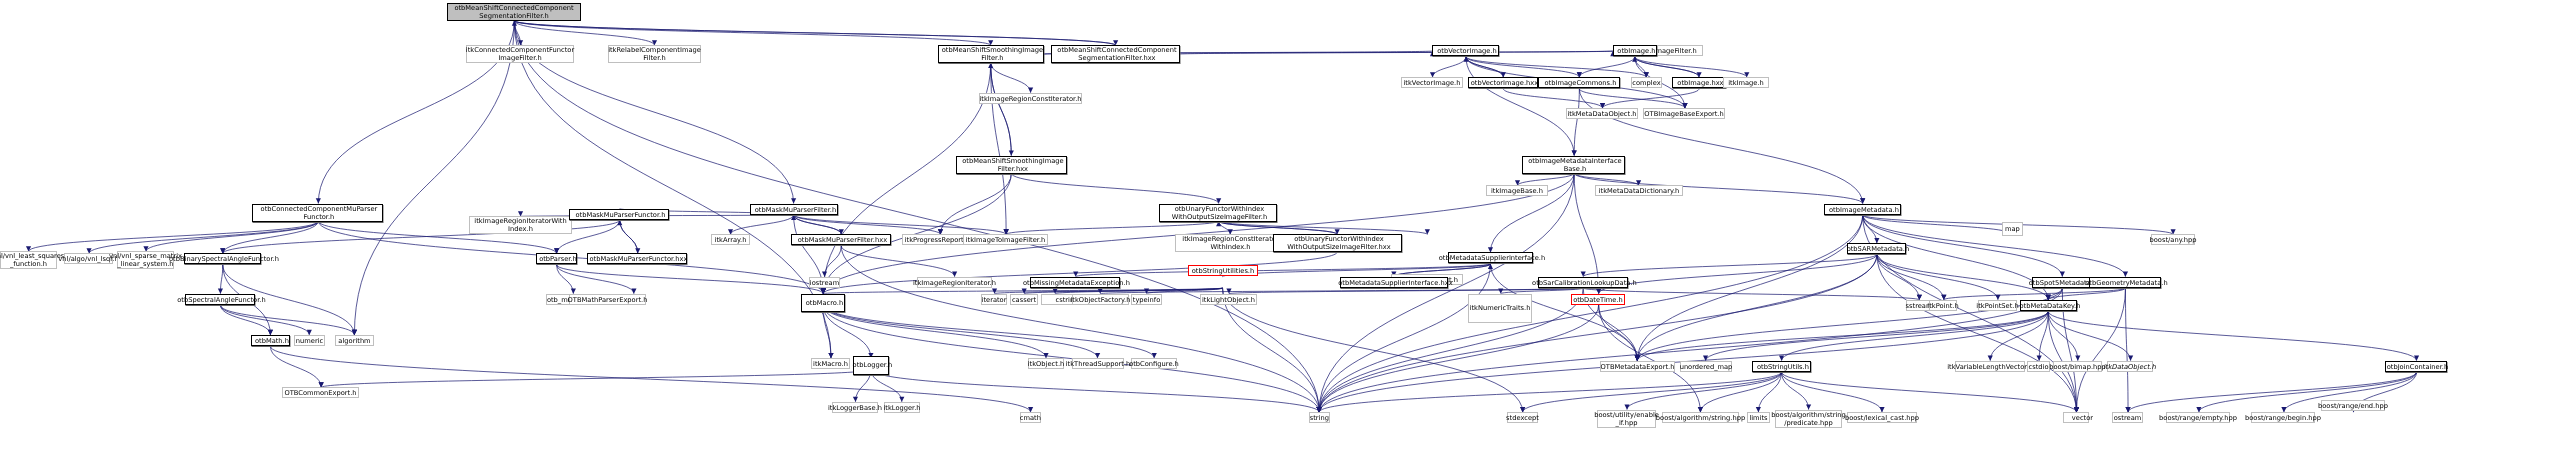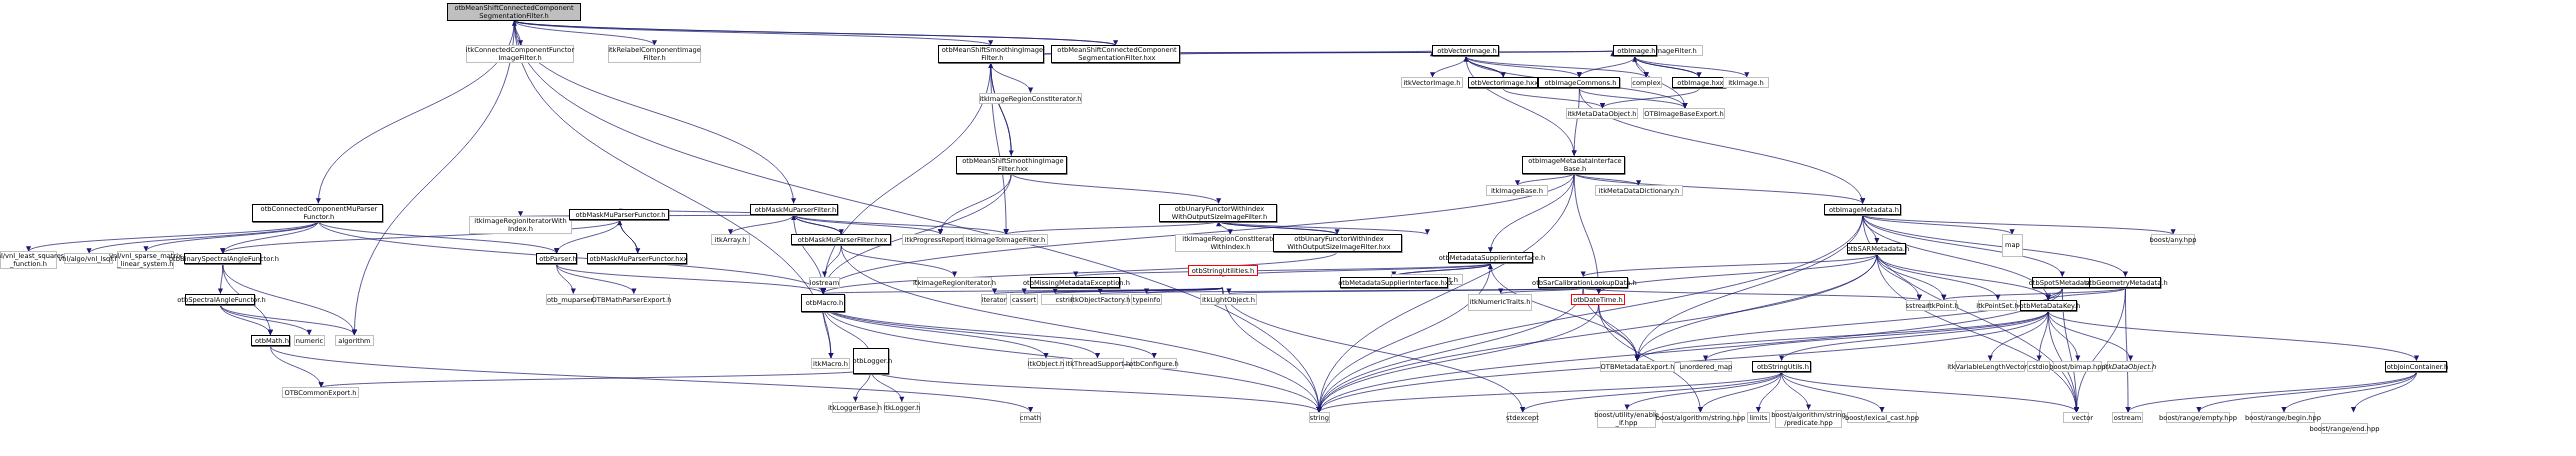--- a/index.html
+++ b/index.html
@@ -371,21 +371,21 @@
       <div class="node ext" style="left: 1723px; top: 77px; width: 46px; height: 11.3px;">itkImage.h</div>
       <div class="node ext" style="left: 1566px; top: 108px; width: 72px; height: 11.3px;">itkMetaDataObject.h</div>
       <div class="node ext" style="left: 1643px; top: 108px; width: 82px; height: 11.3px;">OTBImageBaseExport.h</div>
       <div class="node doc" style="left: 956px; top: 156px; width: 111px; height: 17.5px;">otbMeanShiftSmoothingImage
 Filter.hxx</div>
       <div class="node doc" style="left: 1522px; top: 156px; width: 103px; height: 17.5px;">otbImageMetadataInterface
 Base.h</div>
       <div class="node ext" style="left: 1486px; top: 185px; width: 62px; height: 11.3px;">itkImageBase.h</div>
       <div class="node ext" style="left: 1595px; top: 185px; width: 88px; height: 11.3px;">itkMetaDataDictionary.h</div>
       <div class="node doc" style="left: 1824px; top: 204px; width: 77px; height: 11.3px;">otbImageMetadata.h</div>
-      <div class="node ext" style="left: 2002px; top: 234px; width: 20.6px; height: 23px;">map</div>
+      <div class="node ext" style="left: 2002px; top: 222px; width: 20.6px; height: 14px;">map</div>
       <div class="node ext" style="left: 2151px; top: 234px; width: 44px; height: 11.3px;">boost/any.hpp</div>
       <div class="node doc" style="left: 252px; top: 204px; width: 131px; height: 17.5px;">otbConnectedComponentMuParser
 Functor.h</div>
       <div class="node doc" style="left: 750px; top: 204px; width: 88px; height: 11.3px;">otbMaskMuParserFilter.h</div>
       <div class="node doc" style="left: 1159px; top: 204px; width: 118px; height: 17.5px;">otbUnaryFunctorWithIndex
 WithOutputSizeImageFilter.h</div>
       <div class="node ext" style="left: 469px; top: 216px; width: 103px; height: 17.5px;">itkImageRegionIteratorWith
 Index.h</div>
       <div class="node doc" style="left: 569px; top: 209px; width: 100px; height: 11.3px;">otbMaskMuParserFunctor.h</div>
       <div class="node ext" style="left: 711px; top: 234px; width: 39px; height: 11.3px;">itkArray.h</div>
@@ -410,39 +410,39 @@
       <div class="node ext" style="left: 917px; top: 277px; width: 75px; height: 11.3px;">itkImageRegionIterator.h</div>
       <div class="node doc" style="left: 1030px; top: 277px; width: 90px; height: 11.3px;">otbMissingMetadataException.h</div>
       <div class="node red" style="left: 1188px; top: 265px; width: 70px; height: 11.3px;">otbStringUtilities.h</div>
       <div class="node doc" style="left: 1448px; top: 252px; width: 85px; height: 11.3px;">otbMetadataSupplierInterface.h</div>
       <div class="node doc" style="left: 1340px; top: 277px; width: 108px; height: 11.3px;">otbMetadataSupplierInterface.hxx</div>
       <div class="node doc" style="left: 1538px; top: 277px; width: 90px; height: 11.3px;">otbSarCalibrationLookupData.h</div>
       <div class="node doc" style="left: 2032px; top: 277px; width: 59px; height: 11.3px;">otbSpot5Metadata.h</div>
       <div class="node doc" style="left: 2089px; top: 277px; width: 72px; height: 11.3px;">otbGeometryMetadata.h</div>
       <div class="node doc" style="left: 185px; top: 294px; width: 70px; height: 11.3px;">otbSpectralAngleFunctor.h</div>
       <div class="node ext" style="left: 546px; top: 294px; width: 54px; height: 11.3px;">otb_muparser.h</div>
-      <div class="node ext" style="left: 593px; top: 294px; width: 77px; height: 11.3px;">OTBMathParserExport.h</div>
+      <div class="node ext" style="left: 569px; top: 294px; width: 77px; height: 11.3px;">OTBMathParserExport.h</div>
       <div class="node doc" style="left: 801px; top: 294px; width: 44px; height: 18px;">otbMacro.h</div>
       <div class="node ext" style="left: 981px; top: 294px; width: 26px; height: 11.3px;">iterator</div>
       <div class="node ext" style="left: 1010px; top: 294px; width: 28px; height: 11.3px;">cassert</div>
       <div class="node ext" style="left: 1041px; top: 294px; width: 52px; height: 11.3px;">cstring</div>
       <div class="node ext" style="left: 1072px; top: 294px; width: 57px; height: 11.3px;">itkObjectFactory.h</div>
       <div class="node ext" style="left: 1131px; top: 294px; width: 31px; height: 11.3px;">typeinfo</div>
       <div class="node ext" style="left: 1200px; top: 294px; width: 57px; height: 11.3px;">itkLightObject.h</div>
-      <div class="node ext" style="left: 1468px; top: 294px; width: 64px; height: 17px;">itkNumericTraits.h</div>
+      <div class="node ext" style="left: 1468px; top: 294px; width: 64px; height: 29px;">itkNumericTraits.h</div>
       <div class="node red" style="left: 1571px; top: 294px; width: 54px; height: 11.3px;">otbDateTime.h</div>
       <div class="node ext" style="left: 1906px; top: 300px; width: 26px; height: 11.3px;">sstream</div>
       <div class="node ext" style="left: 1929px; top: 300px; width: 28px; height: 11.3px;">itkPoint.h</div>
       <div class="node ext" style="left: 1978px; top: 300px; width: 39px; height: 11.3px; text-align: right;">itkPointSet.h</div>
       <div class="node doc" style="left: 2020px; top: 300px; width: 57px; height: 11.3px;">otbMetaDataKey.h</div>
       <div class="node doc" style="left: 251px; top: 335px; width: 39px; height: 11.3px;">otbMath.h</div>
       <div class="node ext" style="left: 294px; top: 335px; width: 31px; height: 11.3px;">numeric</div>
       <div class="node ext" style="left: 335px; top: 335px; width: 39px; height: 11.3px;">algorithm</div>
       <div class="node ext" style="left: 811px; top: 358px; width: 39px; height: 11.3px;">itkMacro.h</div>
-      <div class="node doc" style="left: 853px; top: 348px; width: 36px; height: 26px;">otbLogger.h</div>
+      <div class="node doc" style="left: 853px; top: 356px; width: 36px; height: 19px;">otbLogger.h</div>
       <div class="node ext" style="left: 1028px; top: 358px; width: 36px; height: 11.3px;">itkObject.h</div>
       <div class="node ext" style="left: 1072px; top: 358px; width: 52px; height: 11.3px;">itkThreadSupport.h</div>
       <div class="node ext" style="left: 1131px; top: 358px; width: 46px; height: 11.3px;">otbConfigure.h</div>
       <div class="node ext" style="left: 1600px; top: 361px; width: 75px; height: 11.3px;">OTBMetadataExport.h</div>
       <div class="node ext" style="left: 1680px; top: 361px; width: 52px; height: 11.3px;">unordered_map</div>
       <div class="node doc" style="left: 1752px; top: 361px; width: 59px; height: 11.3px;">otbStringUtils.h</div>
       <div class="node ext" style="left: 1955px; top: 361px; width: 70px; height: 11.3px;">itkVariableLengthVector.h</div>
       <div class="node ext" style="left: 2027px; top: 361px; width: 23px; height: 11.3px;">cstdio</div>
       <div class="node ext" style="left: 2053px; top: 361px; width: 49px; height: 11.3px;">boost/bimap.hpp</div>
       <div class="node ext" style="left: 2107px; top: 361px; width: 46px; height: 11.3px; font-style: italic;">itkDataObject.h</div>
@@ -457,16 +457,16 @@
 _if.hpp</div>
       <div class="node ext" style="left: 1662px; top: 412px; width: 77px; height: 11.3px;">boost/algorithm/string.hpp</div>
       <div class="node ext" style="left: 1747px; top: 412px; width: 23px; height: 11.3px;">limits</div>
       <div class="node ext" style="left: 1775px; top: 410px; width: 67px; height: 17.5px;">boost/algorithm/string
 /predicate.hpp</div>
       <div class="node ext" style="left: 1847px; top: 412px; width: 70px; height: 11.3px;">boost/lexical_cast.hpp</div>
       <div class="node ext" style="left: 2063px; top: 412px; width: 26px; height: 11.3px; padding-left: 16px;">vector</div>
       <div class="node ext" style="left: 2112px; top: 412px; width: 31px; height: 11.3px;">ostream</div>
       <div class="node ext" style="left: 2166px; top: 412px; width: 64px; height: 11.3px;">boost/range/empty.hpp</div>
       <div class="node ext" style="left: 2251px; top: 412px; width: 64px; height: 11.3px;">boost/range/begin.hpp</div>
-      <div class="node ext" style="left: 2321px; top: 423px; width: 47px; height: 11.3px;">boost/range/end.hpp</div>
+      <div class="node ext" style="left: 2321px; top: 400px; width: 64px; height: 11.3px;">boost/range/end.hpp</div>
     </div>
 </div>
 
 
 </body></html>

